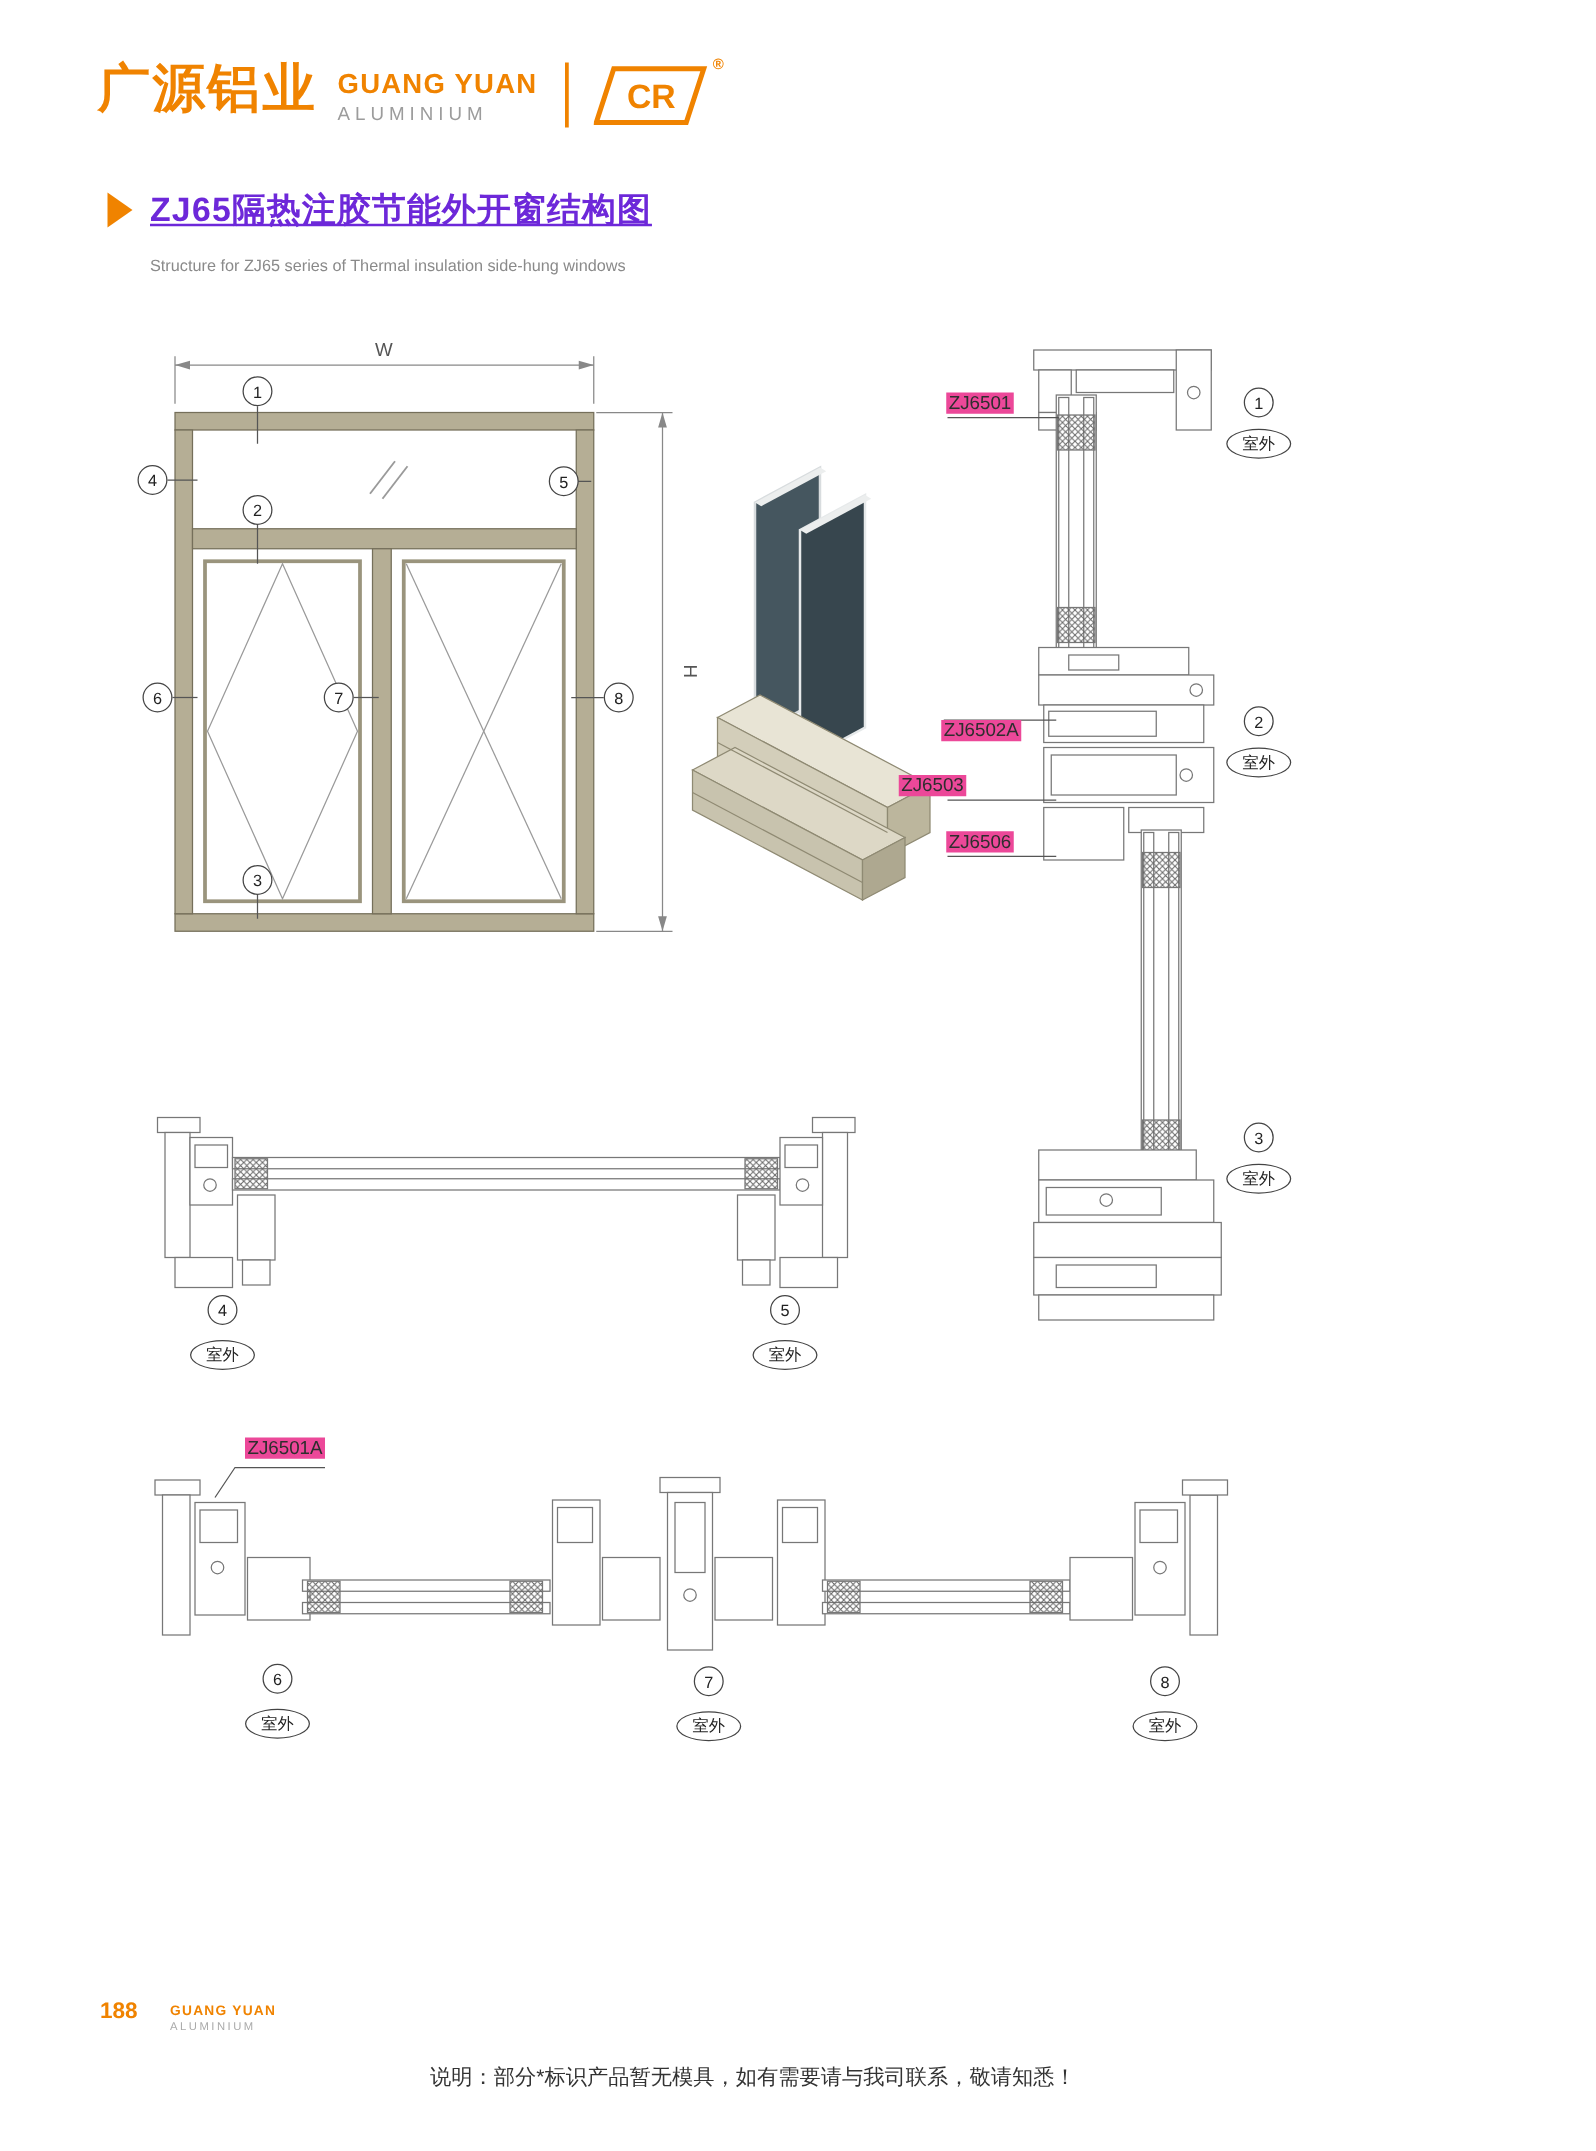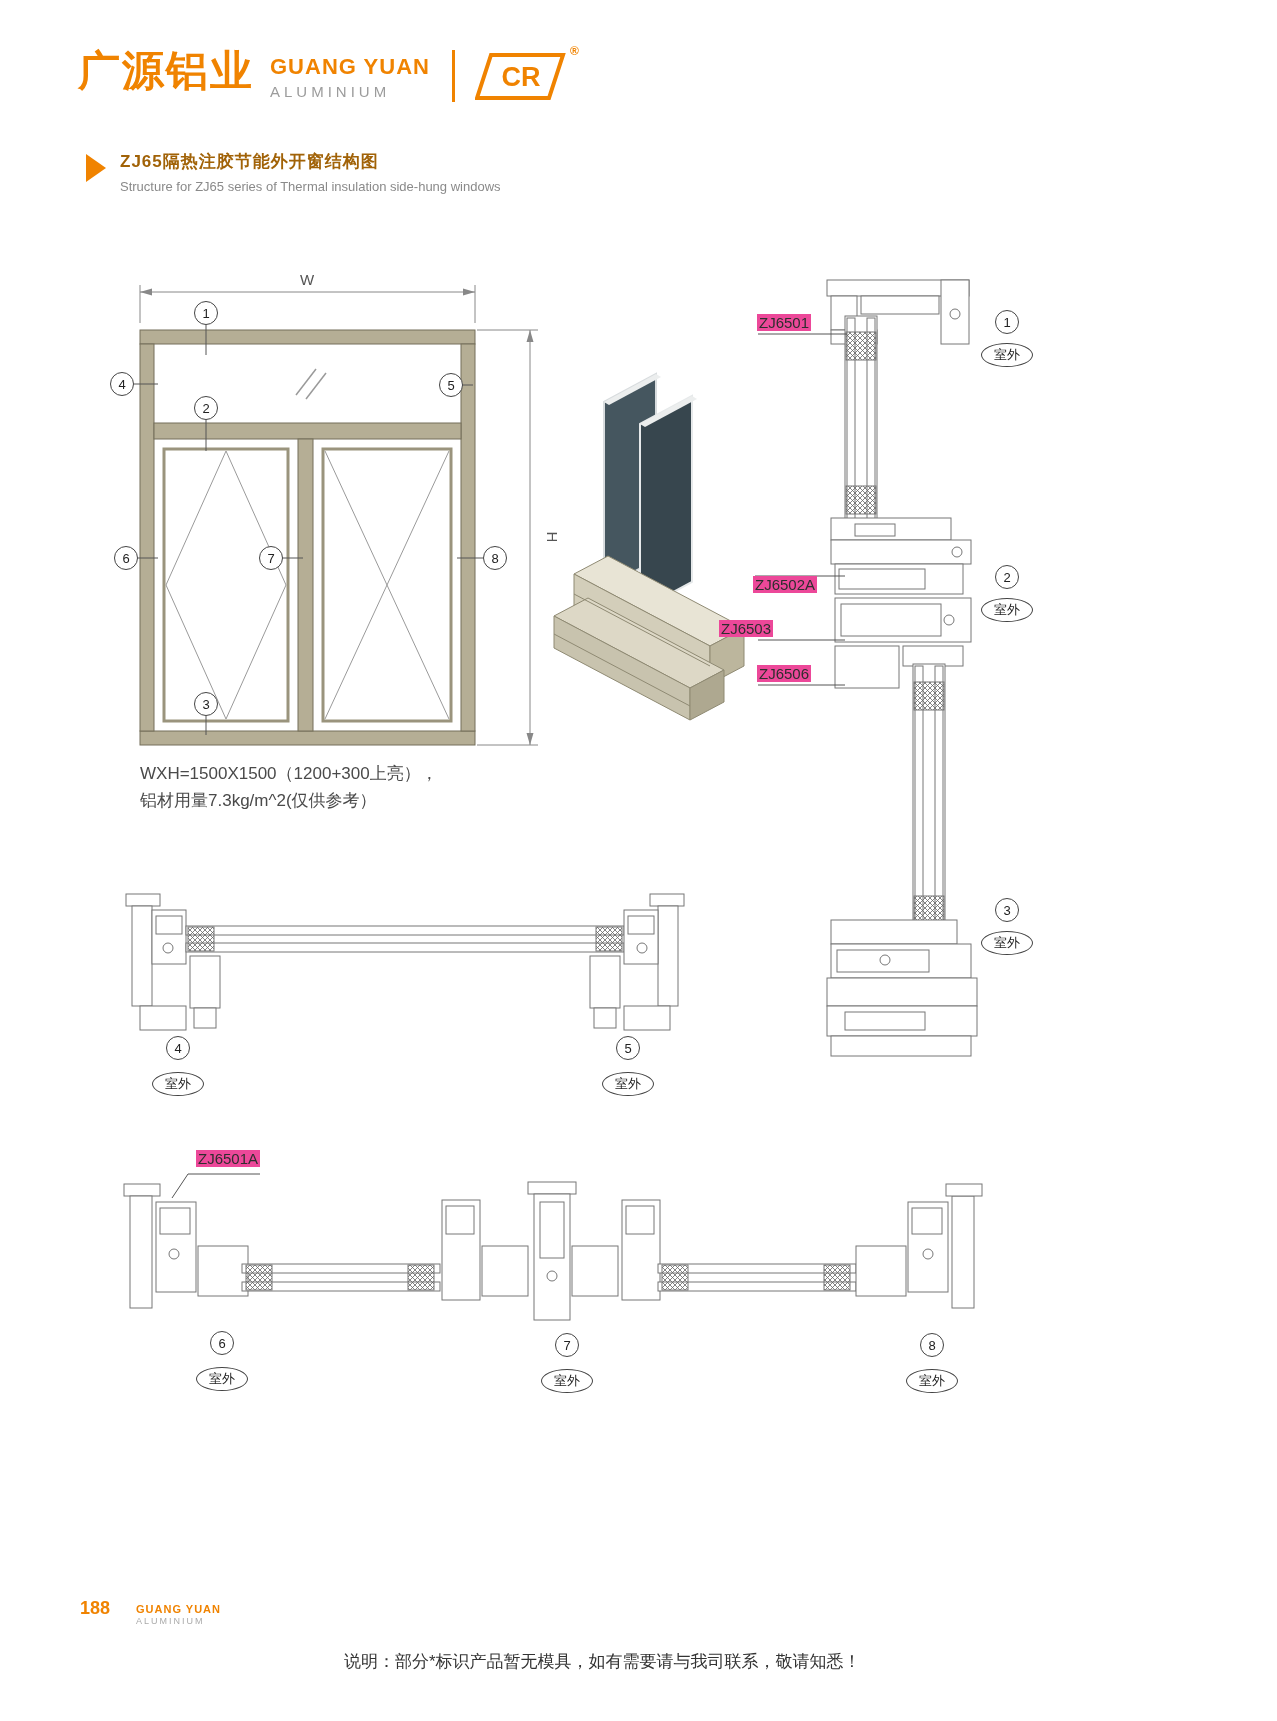--- a/index.html
+++ b/index.html
@@ -13,22 +13,22 @@
   .logo-en-wrap { margin-left:16px; padding-top:6px; }
   .logo-en { font-size:22px; font-weight:bold; color:#f08300; letter-spacing:1px; }
   .logo-sub { font-size:15px; color:#9c9c9c; letter-spacing:4px; margin-top:3px; }
   .brand-divider { width:3px; height:52px; background:#f08300; margin:2px 20px 0 22px; }
   .brand-badge { position:relative; width:100px; }
   .reg { position:absolute; right:-4px; top:-4px; color:#f08300; font-size:12px; font-weight:bold; }
 
   
   .titleblock { position:absolute; left:86px; top:150px; display:flex; align-items:flex-start; }
   .title-arrow { width:0; height:0; border-left:20px solid #f08300; border-top:14px solid transparent; border-bottom:14px solid transparent; margin-right:14px; margin-top:4px; }
-  .title-cn { font-size:17px; font-weight:bold; color:#a16207; letter-spacing:1px; }
-  .title-en { font-size:13px; color:#8a8a8a; margin-top:6px; }
+  .title-cn { font-size:27px; font-weight:bold; color:#6d28d9; letter-spacing:1px;text-decoration:underline; }
+  .title-en { font-size:13px; color:#8a8a8a; margin-top:19px; }
 
   .drawing { position:absolute; }
 
   .callout { position:absolute; width:24px; height:24px; border:1.5px solid #444; border-radius:50%;
              background:#fff; display:flex; align-items:center; justify-content:center;
              font-size:13px; color:#222; z-index:3; }
   .outdoor { position:absolute; width:52px; height:24px; border:1.5px solid #444; border-radius:50%;
              background:#fff; display:flex; align-items:center; justify-content:center;
              font-size:13px; color:#222; z-index:3; }
   .part-label { position:absolute; font-size:15px; color:#2e2e2e; z-index:3; background:#ec4899; padding:0 2px; }
@@ -127,24 +127,20 @@
       <line x1="34" y1="119" x2="58" y2="119"></line>
       <line x1="362" y1="120" x2="373" y2="120"></line>
       <line x1="106" y1="155" x2="106" y2="186"></line>
       <line x1="38" y1="293" x2="58" y2="293"></line>
       <line x1="183" y1="293" x2="203" y2="293"></line>
       <line x1="383" y1="293" x2="357" y2="293"></line>
       <line x1="106" y1="451" x2="106" y2="470"></line>
     </g>
   </svg>
 
-  <div class="elev-note">
-    <div>WXH=1500X1500（1200+300上亮），</div>
-    <div>铝材用量7.3kg/m^2(仅供参考）</div>
-  </div>
 
   <svg class="drawing" style="left:548px;top:368px" width="235" height="355" viewBox="0 0 235 355">
     <g>
       <polygon points="56,34 108,6 108,192 56,220" fill="#45565f" stroke="#d8dcde" stroke-width="2"></polygon>
       <polygon points="56,34 108,6 113,9 61,37" fill="#eceeee" stroke="none"></polygon>
       <polygon points="92,56 144,28 144,214 92,242" fill="#37464e" stroke="#e6e9ea" stroke-width="2"></polygon>
       <polygon points="92,56 144,28 149,31 97,59" fill="#eceeee" stroke="none"></polygon>
     </g>
     <g stroke="#8f8a73" stroke-width="1">
       <polygon points="26,206 60,188 196,260 162,278" fill="#e8e4d5"></polygon>

